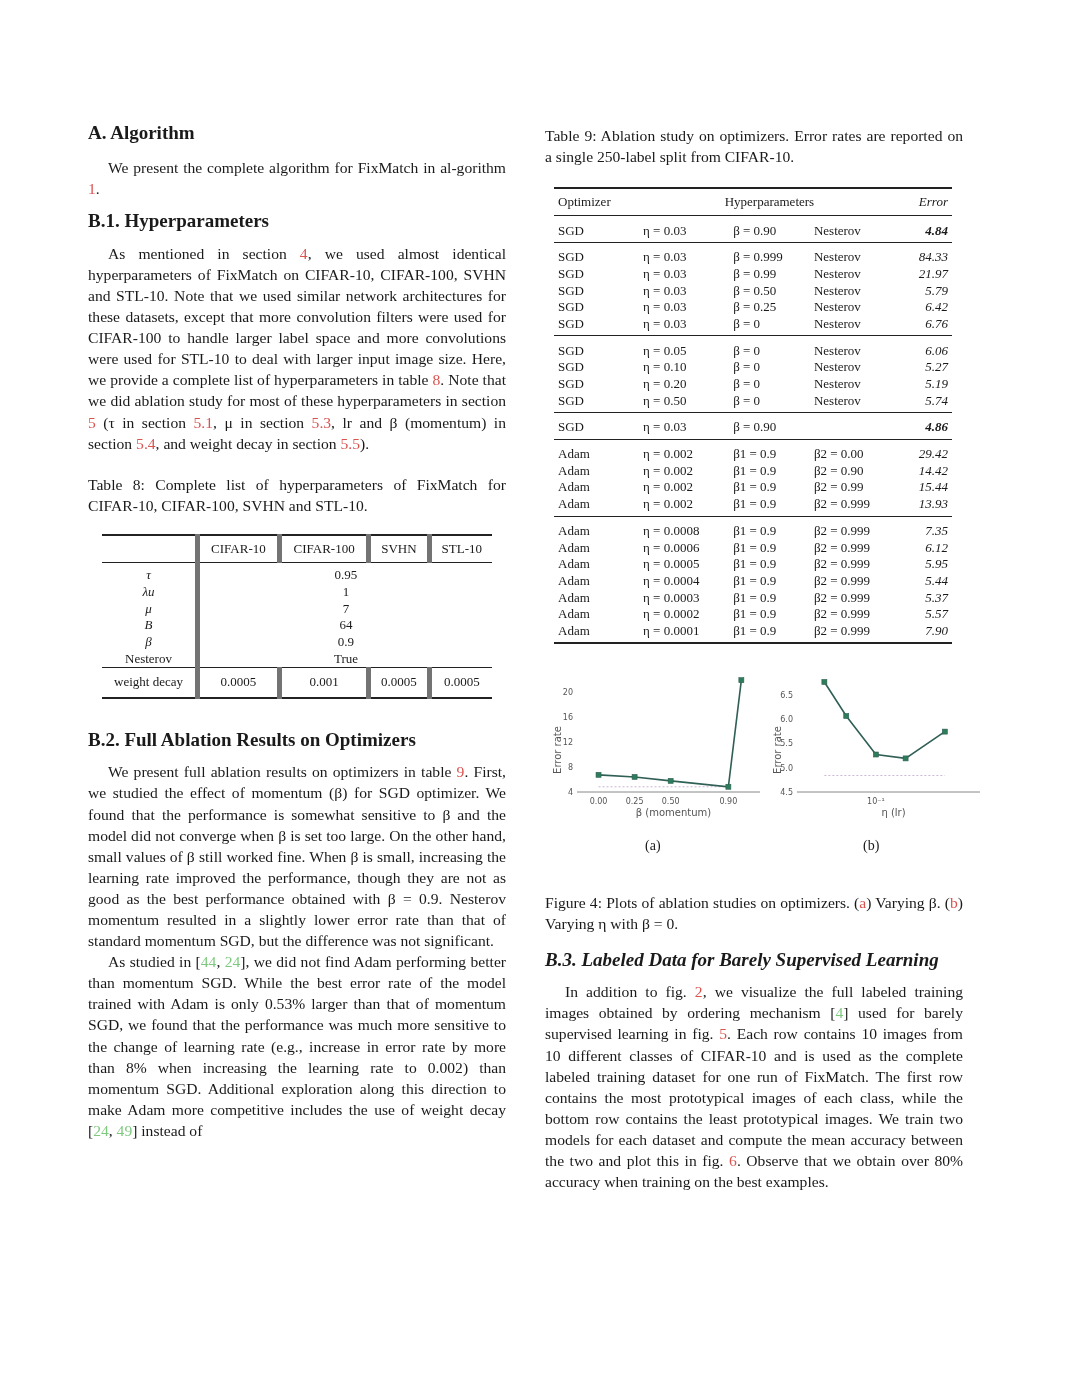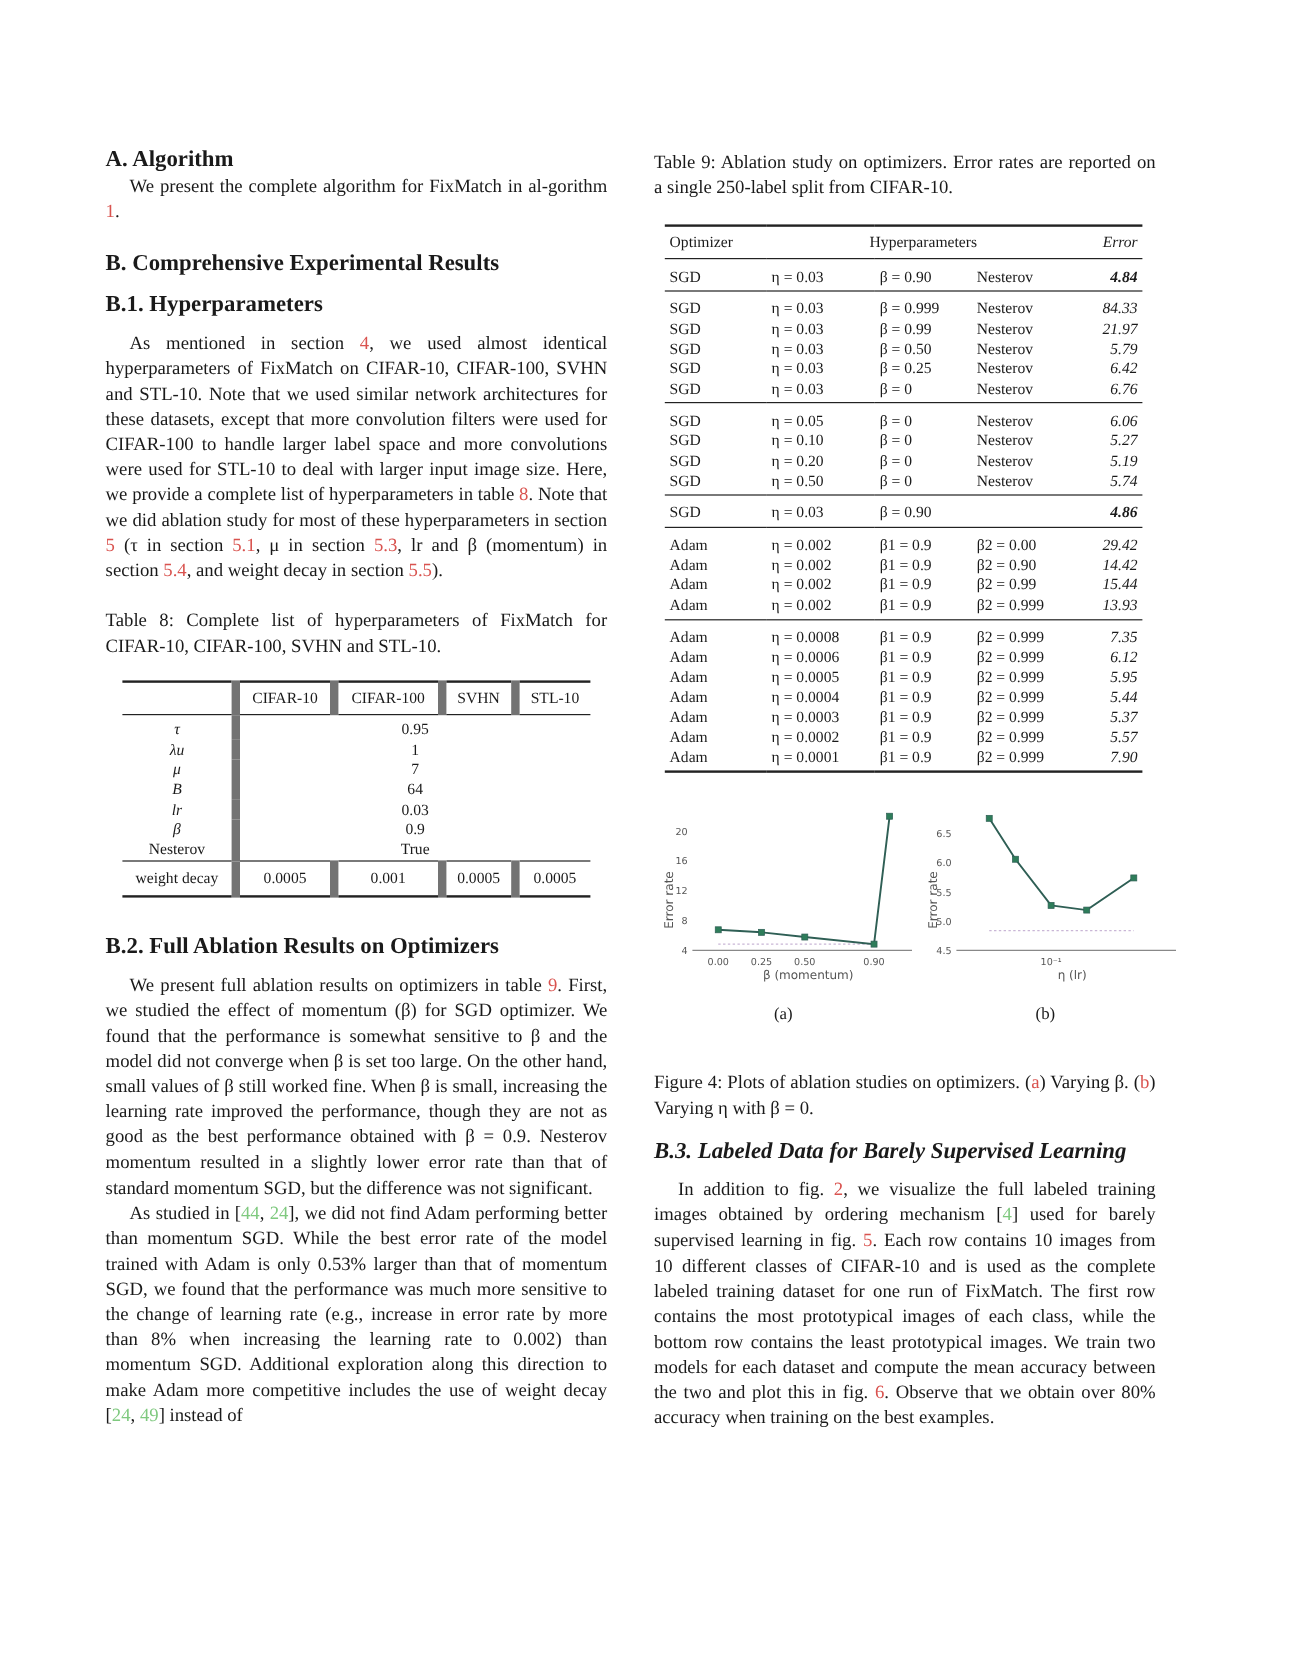--- a/index.html
+++ b/index.html
@@ -12,21 +12,21 @@
   h3 { font-size: 19px; font-weight: bold; margin: 0; line-height: 1.2; }
   p { margin: 0; font-size: 15.6px; line-height: 21.1px; text-align: justify; }
   .indent { text-indent: 20px; }
   .ref-red { color: #d9534f; }
   .ref-green { color: #7fc97f; }
   .caption { font-size: 15.6px; line-height: 21.1px; text-align: justify; }
 
   table { border-collapse: collapse; font-size: 13px; }
   .t8 { width: 390px; margin-left: 14px; }
   .t8 td, .t8 th { font-weight: normal; text-align: center; padding: 0 6px; height: 16.7px; }
-  .t8 .vl { border-left: 7px solid #737373; }
+  .t8 .vl { border-left: 5px solid #737373; }
   .t8 thead th { height: 26px; }
   .top-rule { border-top: 2px solid #222; }
   .mid-rule { border-top: 1px solid #222; }
   .bot-rule { border-bottom: 2px solid #222; }
 
   .t9 { width: 398px; margin-left: 9px; }
   .t9 td, .t9 th { font-weight: normal; padding: 0 4px; height: 16.7px; text-align: left; white-space: nowrap; }
   .t9 td.err, .t9 th.err { text-align: right; font-style: italic; }
   .t9 thead th { height: 26px; }
   .t9 .grp-start td { padding-top: 6px; }
@@ -35,23 +35,22 @@
   .math { font-style: italic; }
 
   .plots { position: relative; height: 168px; }
   .plot-svg text { font-family: "DejaVu Sans", sans-serif; }
 </style>
 </head>
 <body>
 
 <div class="col left">
   <h2>A. Algorithm</h2>
-  <p class="indent" style=""><span>We present the complete algorithm for FixMatch in al-gorithm </span><span class="ref-red">1</span><span>.</span></p>
-
-  <h2 style="margin-top:22px;">B. Comprehensive Experimental Results</h2>
+  <p class="indent" style="margin-top:12px;"><span>We present the complete algorithm for FixMatch in al-gorithm </span><span class="ref-red">1</span><span>.</span></p>
+
   <h3 style="margin-top:11px;">B.1. Hyperparameters</h3>
   <p class="indent rich" style="margin-top:10px;"><span>As mentioned in section </span><span class="ref-red">4</span><span>, we used almost identical hyperparameters of FixMatch on CIFAR-10, CIFAR-100, SVHN and STL-10. Note that we used similar network architectures for these datasets, except that more convolution filters were used for CIFAR-100 to handle larger label space and more convolutions were used for STL-10 to deal with larger input image size. Here, we provide a complete list of hyperparameters in table </span><span class="ref-red">8</span><span>. Note that we did ablation study for most of these hyperparameters in section </span><span class="ref-red">5</span><span> (τ in section </span><span class="ref-red">5.1</span><span>, μ in section </span><span class="ref-red">5.3</span><span>, lr and β (momentum) in section </span><span class="ref-red">5.4</span><span>, and weight decay in section </span><span class="ref-red">5.5</span><span>).</span></p>
 
   <p class="caption" style="margin-top:20px;">Table 8: Complete list of hyperparameters of FixMatch for CIFAR-10, CIFAR-100, SVHN and STL-10.</p>
 
   <table class="t8" style="margin-top:18px;">
     <thead>
       <tr class="top-rule">
         <th></th>
         <th class="vl">CIFAR-10</th>
@@ -69,24 +68,20 @@
           <td class="math">λu</td>
           <td colspan="4" class="vl">1</td>
         </tr>
         <tr>
           <td class="math">μ</td>
           <td colspan="4" class="vl">7</td>
         </tr>
         <tr>
           <td class="math">B</td>
           <td colspan="4" class="vl">64</td>
-        </tr>
-        <tr>
-          <td class="math">lr</td>
-          <td colspan="4" class="vl">0.03</td>
         </tr>
         <tr>
           <td class="math">β</td>
           <td colspan="4" class="vl">0.9</td>
         </tr>
         <tr>
           <td class="math" style="font-style: normal;">Nesterov</td>
           <td colspan="4" class="vl">True</td>
         </tr>
       </tbody>

